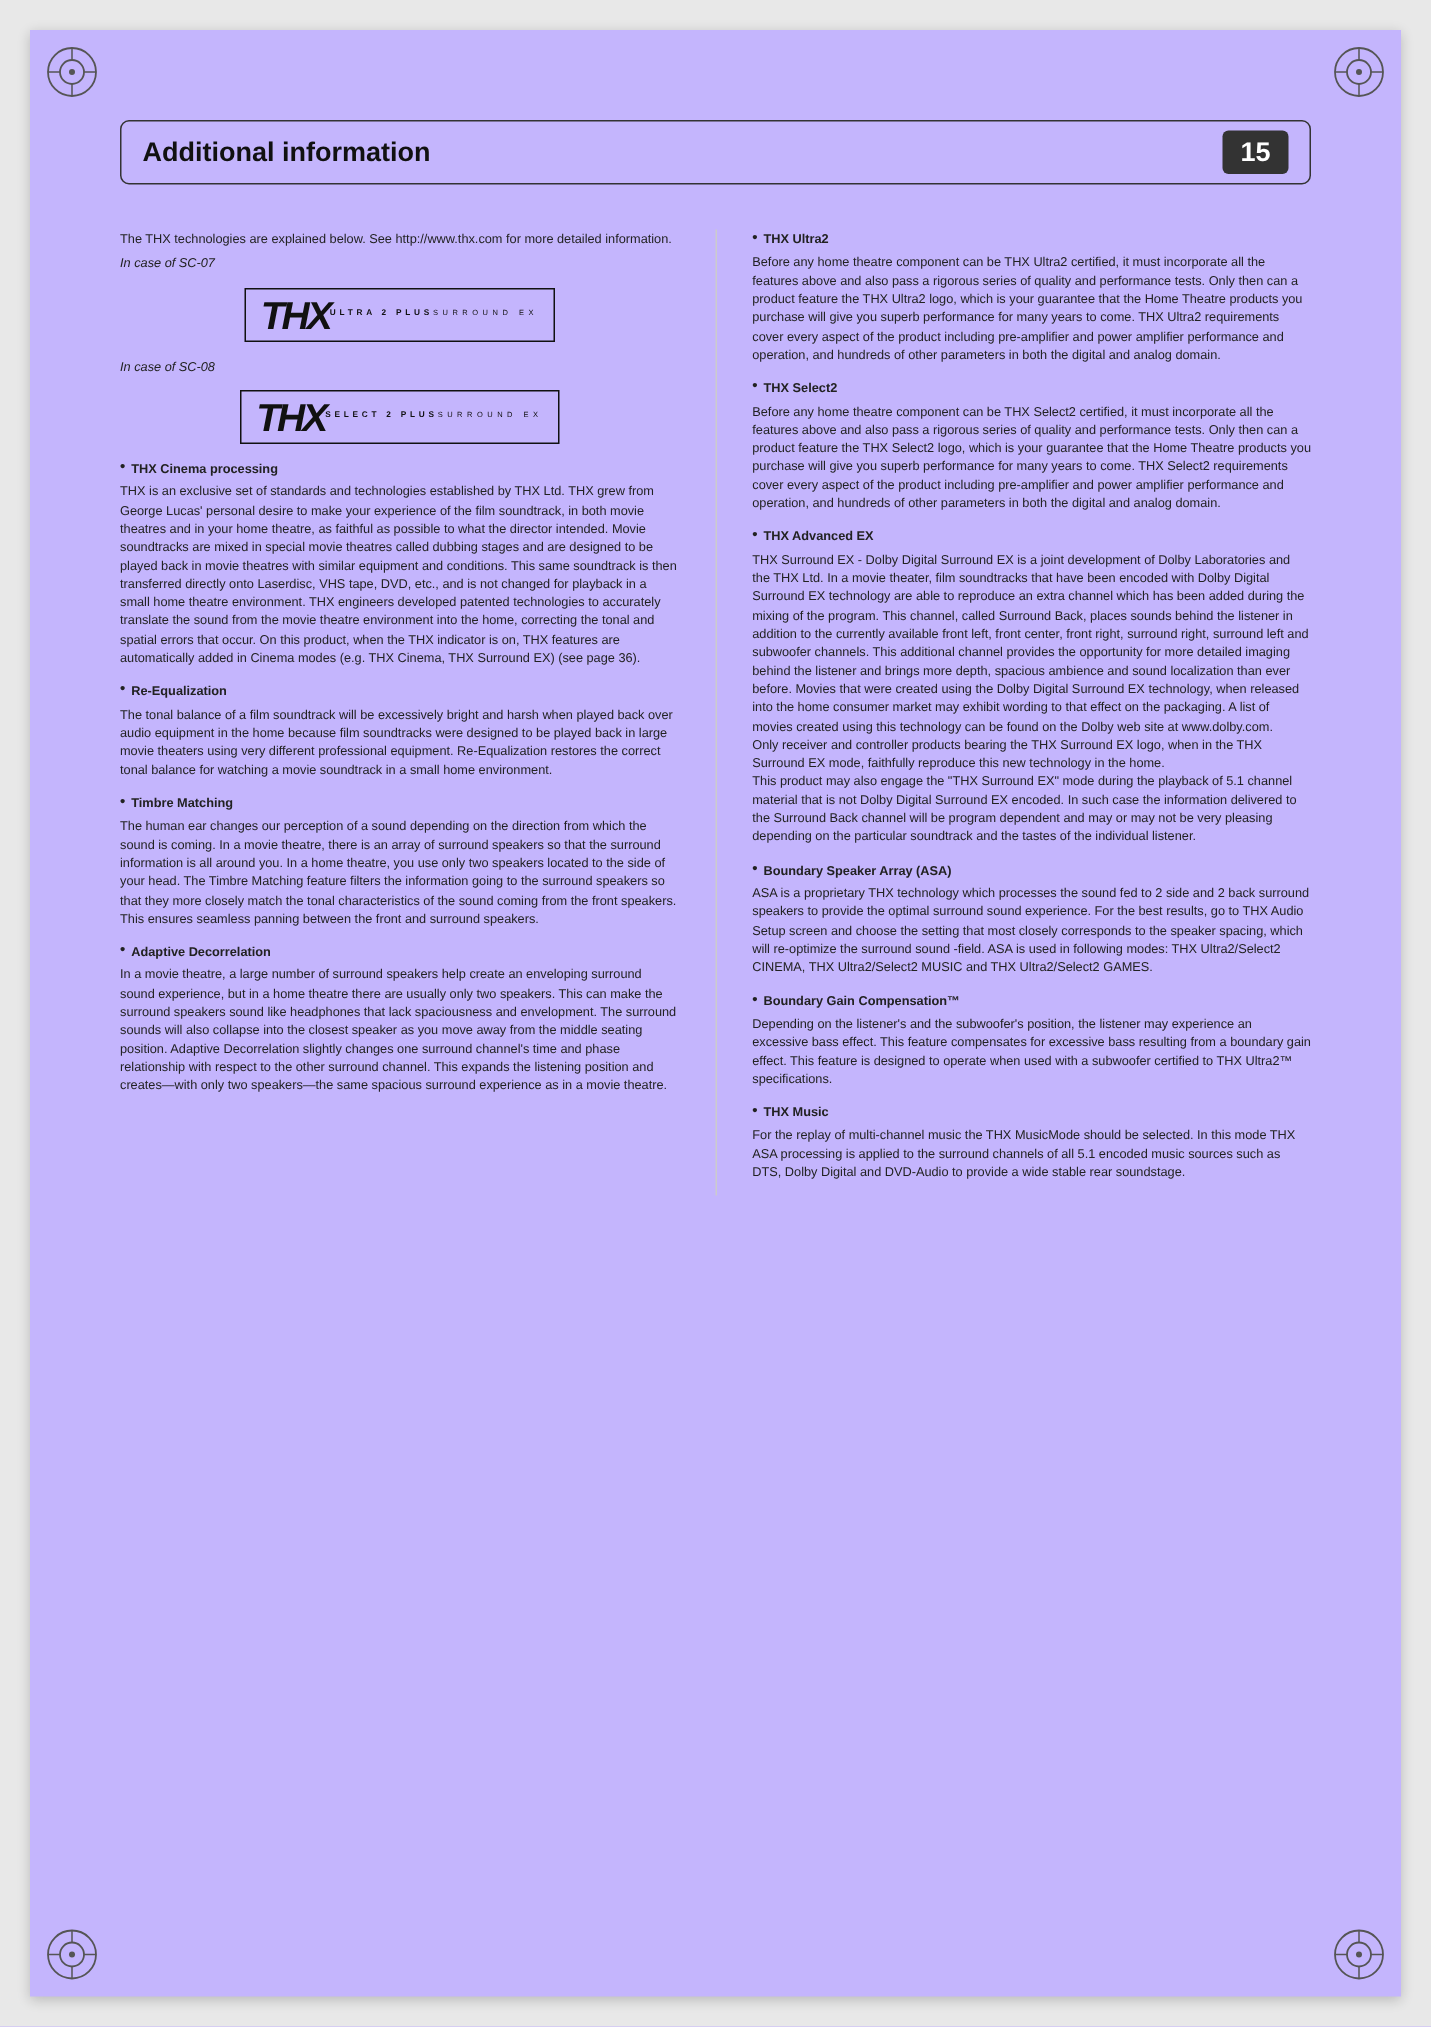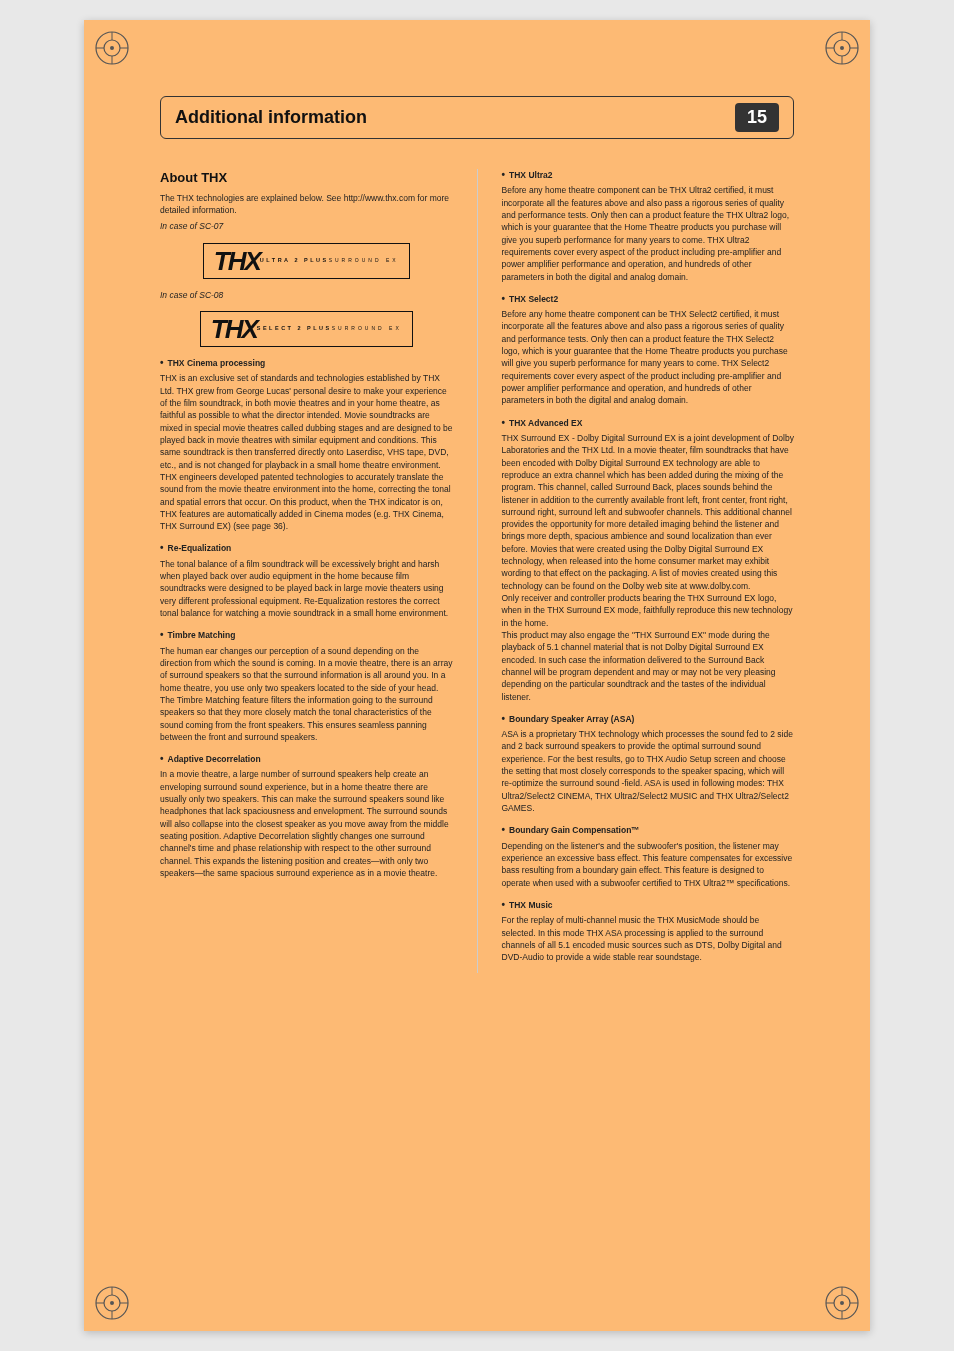--- a/index.html
+++ b/index.html
@@ -7,25 +7,25 @@
     body {
       background: #e8e8e8;
       display: flex;
       justify-content: center;
       align-items: flex-start;
       padding: 20px;
       font-family: Arial, Helvetica, sans-serif;
     }
 
     .page {
-      width: 786px;
+      width: 914px;
       min-height: 1311px;
-      background: #fdba74;
+      background: #c4b5fd;
       position: relative;
-      padding: 16px;
+      padding: 0;
       box-shadow: 0 2px 8px rgba(0,0,0,0.2);
     }
 
     
     .corner {
       position: absolute;
       width: 36px;
       height: 36px;
     }
     .corner svg { width: 36px; height: 36px; }
@@ -242,21 +242,20 @@
   </div>
 
   <div class="header-bar">
     <span class="header-title">Additional information</span>
     <span class="header-page-number">15</span>
   </div>
 
   <div class="content">
 
     <div class="col-left">
-      <div class="section-title">About THX</div>
       <p class="section-intro">The THX technologies are explained below. See http://www.thx.com for more detailed information.</p>
 
       <p class="italic-label">In case of SC-07</p>
       <div class="thx-logo-container">
         <div class="logo-box">
           <div class="logo-thx-text">THX</div>
           <div class="logo-sub-text">ULTRA 2 PLUS</div>
           <div class="logo-variant-text">SURROUND EX</div>
         </div>
       </div>

